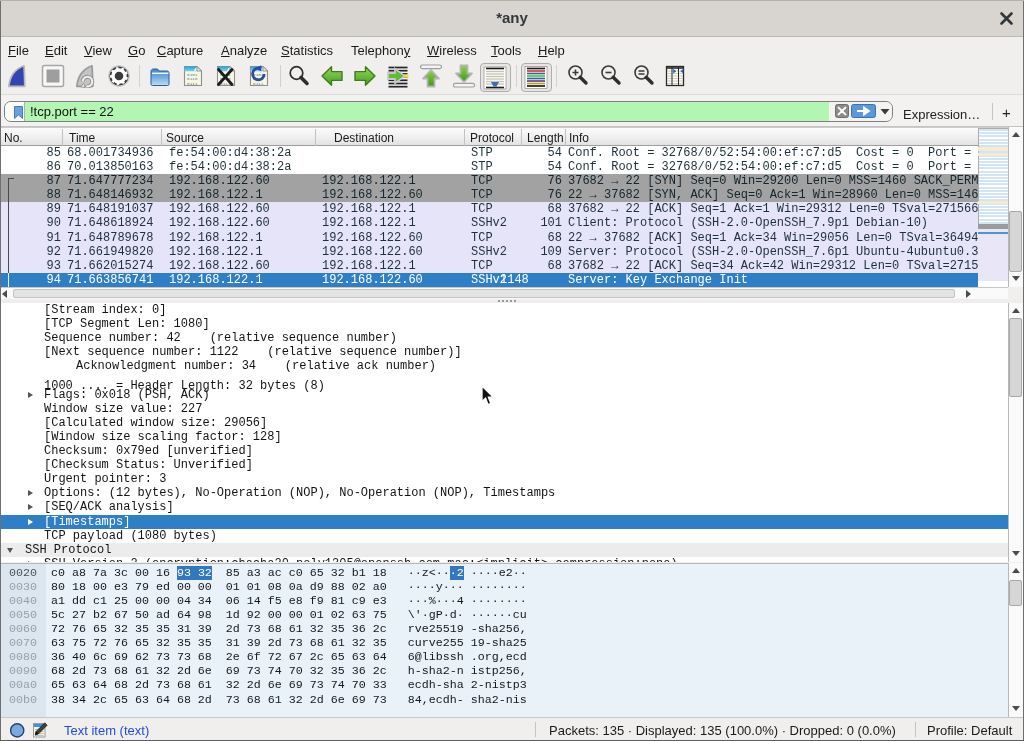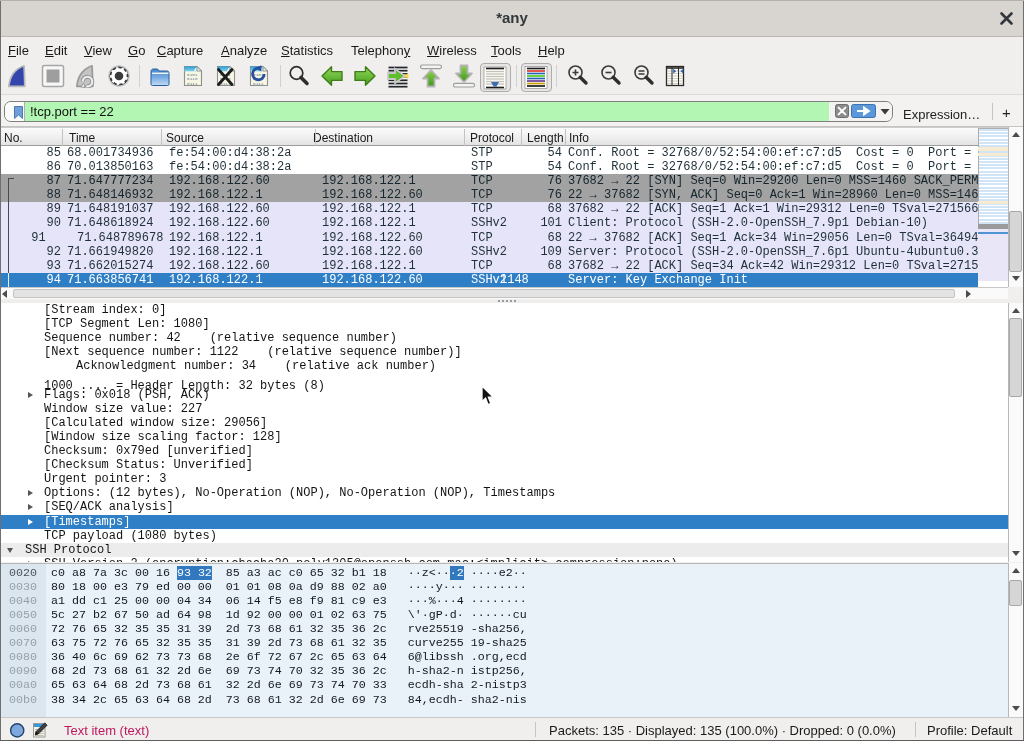--- a/index.html
+++ b/index.html
@@ -307,21 +307,21 @@
       <path d="M0.5,1 L5,6.5 L9.5,1 Z" fill="#3a3a3a"></path>
     </svg>
 <div id="expression">Expression…</div>
 <div class="vsep abs" style="left:992px;top:8px;height:17px"></div>
 <div id="fplus" class="abs">+</div>
 </div>
 <div id="plheader" class="abs">
 <div class="hcol" style="left:4px">No.</div>
 <div class="hcol" style="left:69px">Time</div>
 <div class="hcol" style="left:166px">Source</div>
-<div class="hcol" style="left:313px">Destination</div>
+<div class="hcol" style="left:334px">Destination</div>
 <div class="hcol" style="left:470px">Protocol</div>
 <div class="hcol" style="left:527px">Length</div>
 <div class="hcol" style="left:569px">Info</div>
 <div class="hsep" style="left:62px"></div>
 <div class="hsep" style="left:161px"></div>
 <div class="hsep" style="left:315px"></div>
 <div class="hsep" style="left:464px"></div>
 <div class="hsep" style="left:521px"></div>
 <div class="hsep" style="left:565px"></div>
 </div>
@@ -374,22 +374,22 @@
 <div class="prow" style="top:70px;height:15px;background:#e6e4f8;color:#1e3038">
 <div class="pcell" style="left:0;width:61px;text-align:right">90</div>
 <div class="pcell" style="left:67px">71.648618924</div>
 <div class="pcell" style="left:169px">192.168.122.60</div>
 <div class="pcell" style="left:322px">192.168.122.1</div>
 <div class="pcell" style="left:471px">SSHv2</div>
 <div class="pcell" style="left:500px;width:62px;text-align:right">101</div>
 <div class="pcell" style="left:568px;right:0">Client: Protocol (SSH-2.0-OpenSSH_7.9p1 Debian-10)</div>
 </div>
 <div class="prow" style="top:85px;height:14px;background:#e6e4f8;color:#1e3038">
-<div class="pcell" style="left:8px;width:61px;text-align:center">91</div>
-<div class="pcell" style="left:77px">71.648789678</div>
+<div class="pcell" style="left:0;width:61px;text-align:right">91</div>
+<div class="pcell" style="left:67px">71.648789678</div>
 <div class="pcell" style="left:169px">192.168.122.1</div>
 <div class="pcell" style="left:322px">192.168.122.60</div>
 <div class="pcell" style="left:471px">TCP</div>
 <div class="pcell" style="left:500px;width:62px;text-align:right">68</div>
 <div class="pcell" style="left:568px;right:0">22 → 37682 [ACK] Seq=1 Ack=34 Win=29056 Len=0 TSval=3649495683 TSecr=2715663886</div>
 </div>
 <div class="prow" style="top:99px;height:14px;background:#e6e4f8;color:#1e3038">
 <div class="pcell" style="left:0;width:61px;text-align:right">92</div>
 <div class="pcell" style="left:67px">71.661949820</div>
 <div class="pcell" style="left:169px">192.168.122.1</div>
@@ -489,21 +489,21 @@
       <rect x="2" y="2" width="10.5" height="3" fill="#3599d4"></rect>
       <g stroke="#b9b9ad" stroke-width="0.9">
         <line x1="3" y1="7.5" x2="11.5" y2="7.5"></line>
         <line x1="3" y1="9.5" x2="11.5" y2="9.5"></line>
         <line x1="3" y1="11.5" x2="11.5" y2="11.5"></line>
         <line x1="3" y1="13.5" x2="11.5" y2="13.5"></line>
       </g>
       <path d="M12.8,0.8 L15.2,3.2 L6.4,12 L3.2,13 L4,9.6 Z" fill="#3f3f3f" stroke="#1f1f1f" stroke-width="0.7"></path>
       <path d="M4,9.6 L6.4,12 L3.2,13 Z" fill="#111"></path>
     </svg>
-<div class="abs" style="left:64px;top:5px;font-size:13px;color:#be185d">Text item (text)</div>
+<div class="abs" style="left:64px;top:5px;font-size:13px;color:#1d4ed8">Text item (text)</div>
 <div class="vsep" style="left:535px"></div>
 <div class="abs" style="left:549px;top:5px;font-size:13px;color:#1a1a1a">Packets: 135 · Displayed: 135 (100.0%) · Dropped: 0 (0.0%)</div>
 <div class="vsep" style="left:915px"></div>
 <div class="abs" style="left:927px;top:5px;font-size:13px;color:#1a1a1a">Profile: Default</div>
 </div>
 <svg class="abs" style="left:481px;top:385px" width="15" height="21" viewBox="0 0 15 21">
     <path d="M1,1 L1,16.5 L4.6,13.2 L7,19.5 L9.8,18.4 L7.4,12.2 L12.4,12.2 Z" fill="#111" stroke="#fff" stroke-width="1.3"></path>
   </svg>
 <div class="abs" style="left:0;top:0;width:1024px;height:1px;background:#b5b1ab"></div>
 <div class="abs" style="left:0;top:1px;width:1px;height:740px;background:#6f6f6f"></div>

